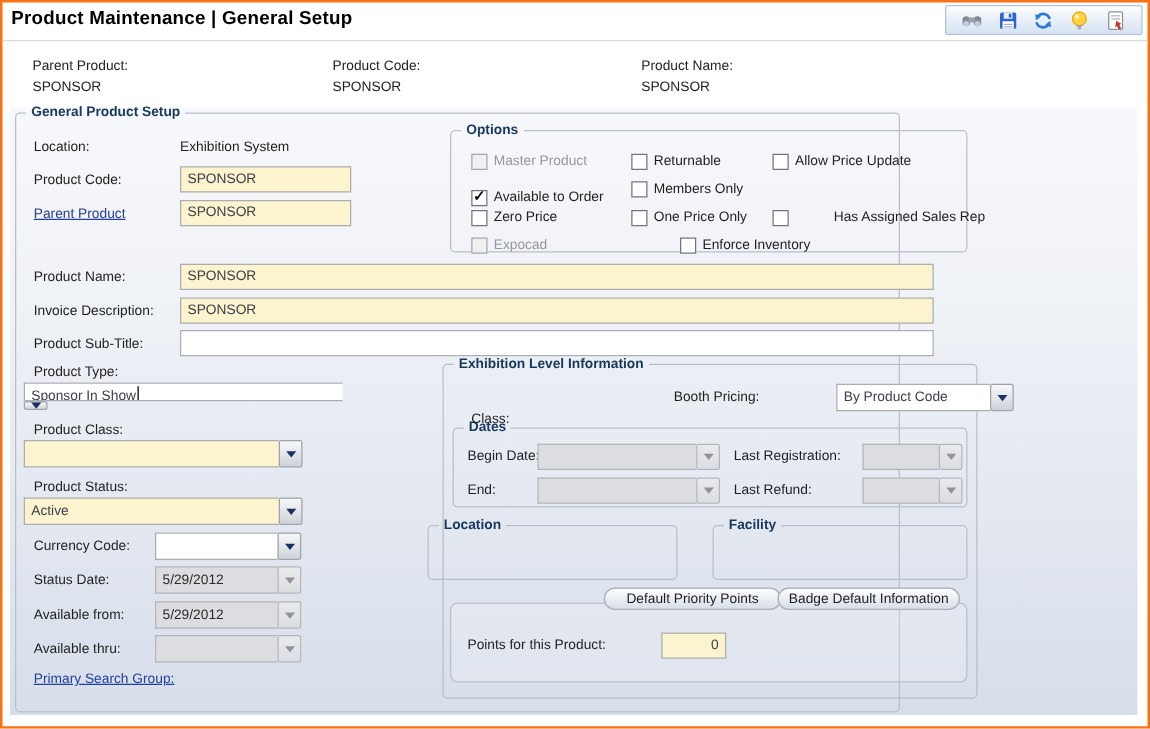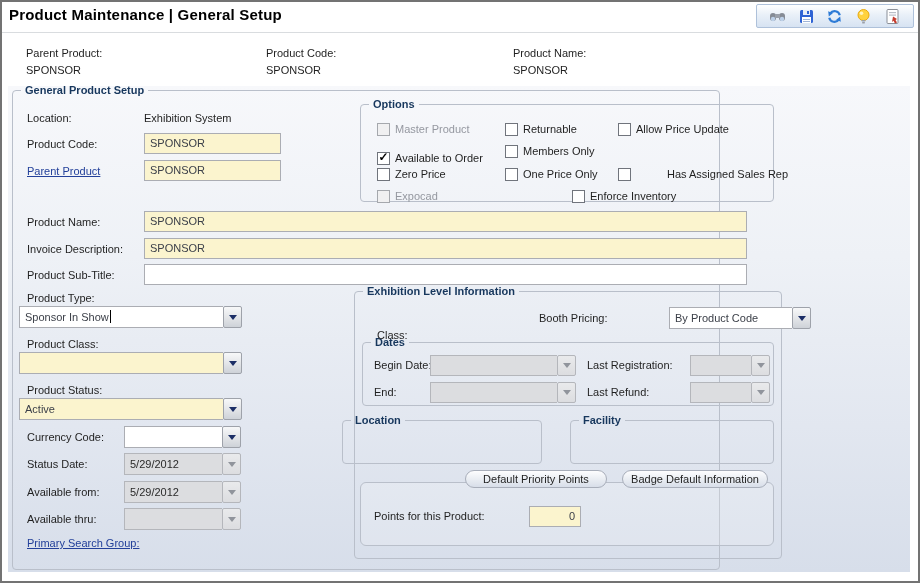--- a/index.html
+++ b/index.html
@@ -1,20 +1,20 @@
 <!DOCTYPE html>
 <html><head>
 <meta charset="utf-8">
 <style>
   * { margin:0; padding:0; box-sizing:border-box; }
   html,body { background:#fff; }
   body { font-family:"Liberation Sans", sans-serif; }
   #page {
     position:relative; width:920px; height:583px;
-    background:#fff; border:2px solid #737373; overflow:hidden;
+    background:#fff; border:2px solid #f97316; overflow:hidden;
     font-size:11px; color:#1f1f1f;
   }
   .abs { position:absolute; }
   #page-title {
     left:7px; top:4px; font-size:15px; font-weight:bold; color:#000;
     letter-spacing:.2px;
   }
   #title-sep { left:0; top:30px; width:916px; height:1px; background:#d9dcdf; }
   
   #toolbar {
@@ -202,36 +202,36 @@
     <span class="cb-lbl">One Price Only</span>
   </div>
   <div class="abs cb-item" style="left:616px; top:166px;gap:36px;">
     <span class="cb-box"></span>
     <span class="cb-lbl">Has Assigned Sales Rep</span>
   </div>
   <div class="abs cb-item disabled" style="left:375px; top:188px;">
     <span class="cb-box"></span>
     <span class="cb-lbl">Expocad</span>
   </div>
-  <div class="abs cb-item" style="left:522px; top:188px;padding-left:48px;">
+  <div class="abs cb-item" style="left:494px; top:188px;padding-left:48px;">
     <span class="cb-box"></span>
     <span class="cb-lbl">Enforce Inventory</span>
   </div>
 
   <div class="abs lbl" style="left:25px; top:214px;">Product Name:</div>
   <div class="abs tbox yellow" style="left:142px; top:209px; width:603px;">SPONSOR</div>
 
   <div class="abs lbl" style="left:25px; top:241px;">Invoice Description:</div>
   <div class="abs tbox yellow" style="left:142px; top:236px; width:603px;">SPONSOR</div>
 
   <div class="abs lbl" style="left:25px; top:267px;">Product Sub-Title:</div>
   <div class="abs tbox" style="left:142px; top:262px; width:603px;"></div>
 
   <div class="abs lbl" style="left:25px; top:290px;">Product Type:</div>
-  <div class="abs combo" style="left:17px; top:304px; width:223px;">
+  <div class="abs combo" style="left:17px; top:304px; width:255px;flex-direction:column;">
     <span class="ctext"><span>Sponsor In Show</span><span class="caret"></span></span>
     <span class="cbtn">
         <span class="tri"></span>
       </span>
   </div>
 
   <div class="abs lbl" style="left:25px; top:336px;">Product Class:</div>
   <div class="abs combo yellow" style="left:17px; top:350px; width:223px;">
     <span class="ctext"></span>
     <span class="cbtn">
@@ -326,20 +326,20 @@
       </span>
   </div>
 
   <fieldset class="fs" style="left:340px; top:412px; width:200px; height:50px;">
     <legend>Location</legend>
   </fieldset>
   <fieldset class="fs" style="left:568px; top:412px; width:204px; height:50px;">
     <legend>Facility</legend>
   </fieldset>
 
-  <div class="abs pill" style="left:463px; top:468px; width:142px;">Default Priority Points</div>
+  <div class="abs pill" style="left:481px; top:468px; width:142px;">Default Priority Points</div>
   <div class="abs pill" style="left:620px; top:468px; width:146px;">Badge Default Information</div>
 
   <div class="abs" id="points-panel"></div>
   <div class="abs lbl" style="left:372px; top:508px;">Points for this Product:</div>
   <div class="abs tbox yellow" style="left:527px; top:504px; width:52px; text-align:right;">0</div>
 
 </div>
 
 </body></html>

